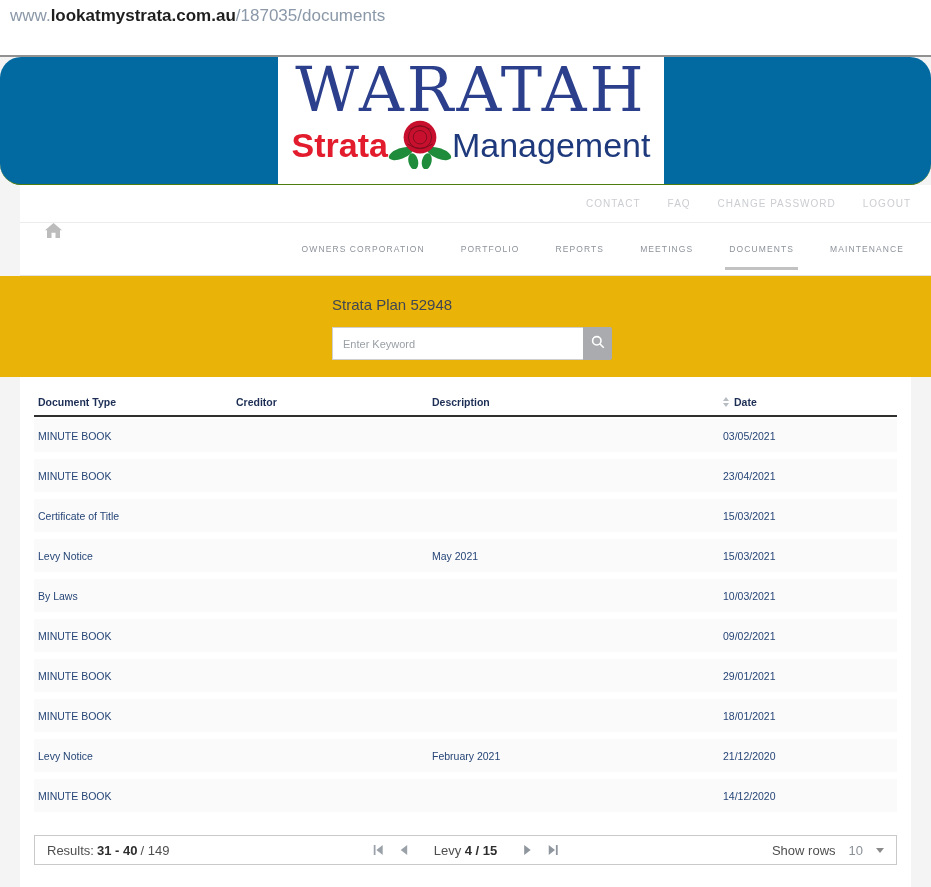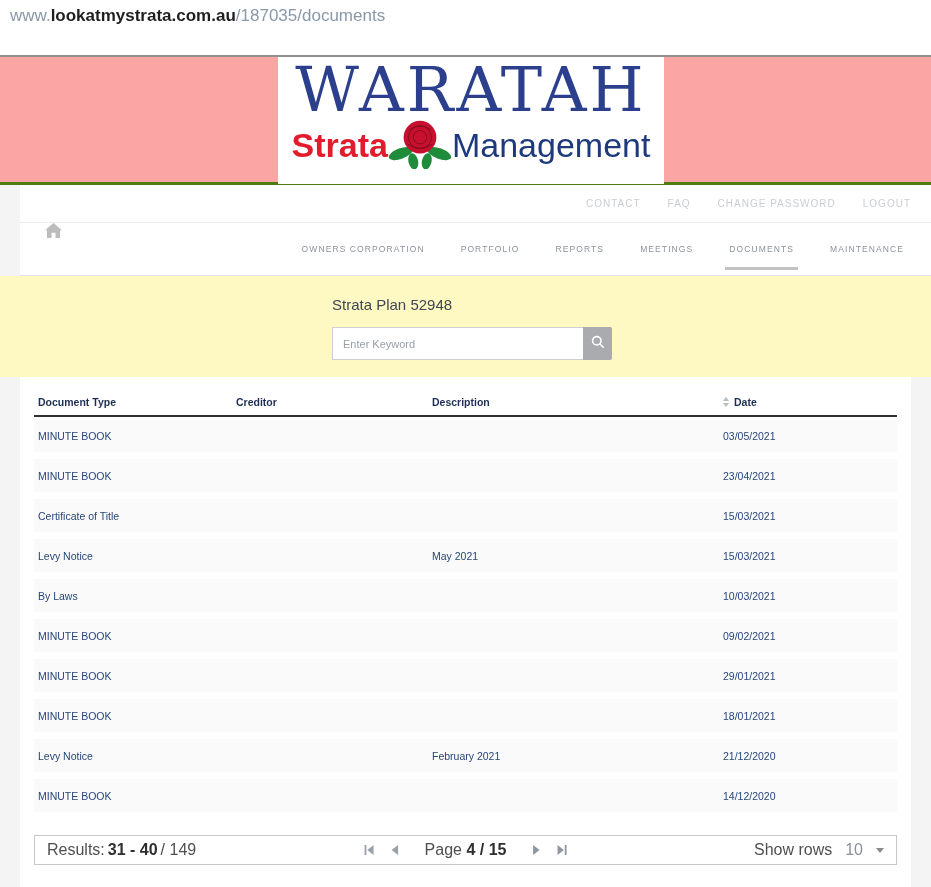--- a/index.html
+++ b/index.html
@@ -13,21 +13,21 @@
 
   
   .addr-bar {
     height:57px; background:#fff; border-bottom:2px solid #919191;
     padding:6px 0 0 10px; font-size:17px;
   }
   .addr-muted { color:#8a98a8; }
   .addr-domain { color:#1f1f1f; font-weight:700; }
 
   
-  .logo-band { height:128px; background:#fca5a5; border-bottom:3px solid #4d7c0f; position:relative; }
+  .logo-band { height:128px; background:#0369a1; border-bottom:1px solid #4d7c0f; position:relative;border-radius:21px; }
   .logo-box {
     position:absolute; left:278px; top:0; width:386px; height:127px;
     background:#fff; text-align:center; overflow:hidden;
   }
   .logo-title {
     font-family:"DejaVu Serif", serif; font-size:62px; line-height:64px;
     letter-spacing:3px; color:#2b3f8c; margin-top:1px; white-space:nowrap;
   }
   .logo-sub { display:flex; align-items:center; justify-content:center; gap:0; margin-top:-5px; }
   .logo-strata { font-size:34px; font-weight:700; color:#e31c2d; }
@@ -52,21 +52,21 @@
   .nav-item {
     font-size:8.5px; letter-spacing:1.1px; color:#8c929b;
     position:relative; padding:21px 0; cursor:pointer; white-space:nowrap;
   }
   .nav-item.active::after {
     content:""; position:absolute; left:-4px; right:-4px; bottom:5px;
     height:3px; background:#c2c2c2;
   }
 
   
-  .hero { height:101px; background:#fef9c3; position:relative; }
+  .hero { height:101px; background:#eab308; position:relative; }
   .hero-title { position:absolute; left:332px; top:20px; font-size:15px; color:#3f4654; }
   .search-row { position:absolute; left:332px; top:51px; display:flex; }
   .search-input {
     width:251px; height:33px; border:1px solid #cfcfcf; border-right:none;
     padding:0 10px; font-size:11px; color:#333; background:#fff; outline:none;
     font-family:"Liberation Sans", sans-serif;
   }
   .search-input::placeholder { color:#9aa0a6; }
   .search-btn {
     width:29px; height:33px; background:#a9abae; border:none; cursor:pointer;
@@ -93,21 +93,21 @@
   .tbody { margin-top:2px; }
   .trow {
     height:33px; margin-bottom:7px; background:#fafafa;
     display:flex; align-items:center; font-size:10.5px; color:#274678; cursor:pointer;
   }
 
   
   .pagination {
     margin-top:23px; height:30px; border:1px solid #c9c9c9; background:#fff;
     display:flex; align-items:center; padding:0 12px; position:relative;
-    font-size:16px; color:#4f4f4f;
+    font-size:13px; color:#4f4f4f;
   }
   .pagination b { color:#2e2e2e; }
   .results span, .results b { margin-right:3px; }
   .pager {
     position:absolute; left:50%; transform:translateX(-50%);
     display:flex; align-items:center; gap:12px;
   }
   .pg-btn { background:none; border:none; cursor:pointer; display:flex; align-items:center; padding:2px; }
   .page-text { margin:0 12px; white-space:nowrap; }
   .showrows { margin-left:auto; display:flex; align-items:center; gap:13px; }
@@ -279,21 +279,21 @@
           <rect x="0.5" y="0" width="1.8" height="10"></rect>
             <polygon points="9.5,0 3.2,5 9.5,10"></polygon>
         </svg>
       </button>
       <button class="pg-btn">
         <svg width="9" height="10" viewBox="0 0 9 10" fill="#9aa1a9">
             <polygon points="8,0 1.5,5 8,10"></polygon>
           </svg>
       </button>
       <span class="page-text">
-        <span>Page</span> <b>4 / 15</b>
+        <span>Levy</span> <b>4 / 15</b>
       </span>
       <button class="pg-btn">
         <svg width="9" height="10" viewBox="0 0 9 10" fill="#8f969e">
             <polygon points="1,0 7.5,5 1,10"></polygon>
           </svg>
       </button>
       <button class="pg-btn">
         <svg width="10" height="10" viewBox="0 0 10 10" fill="#8f969e">
           <polygon points="0.5,0 6.8,5 0.5,10"></polygon>
             <rect x="7.7" y="0" width="1.8" height="10"></rect>

